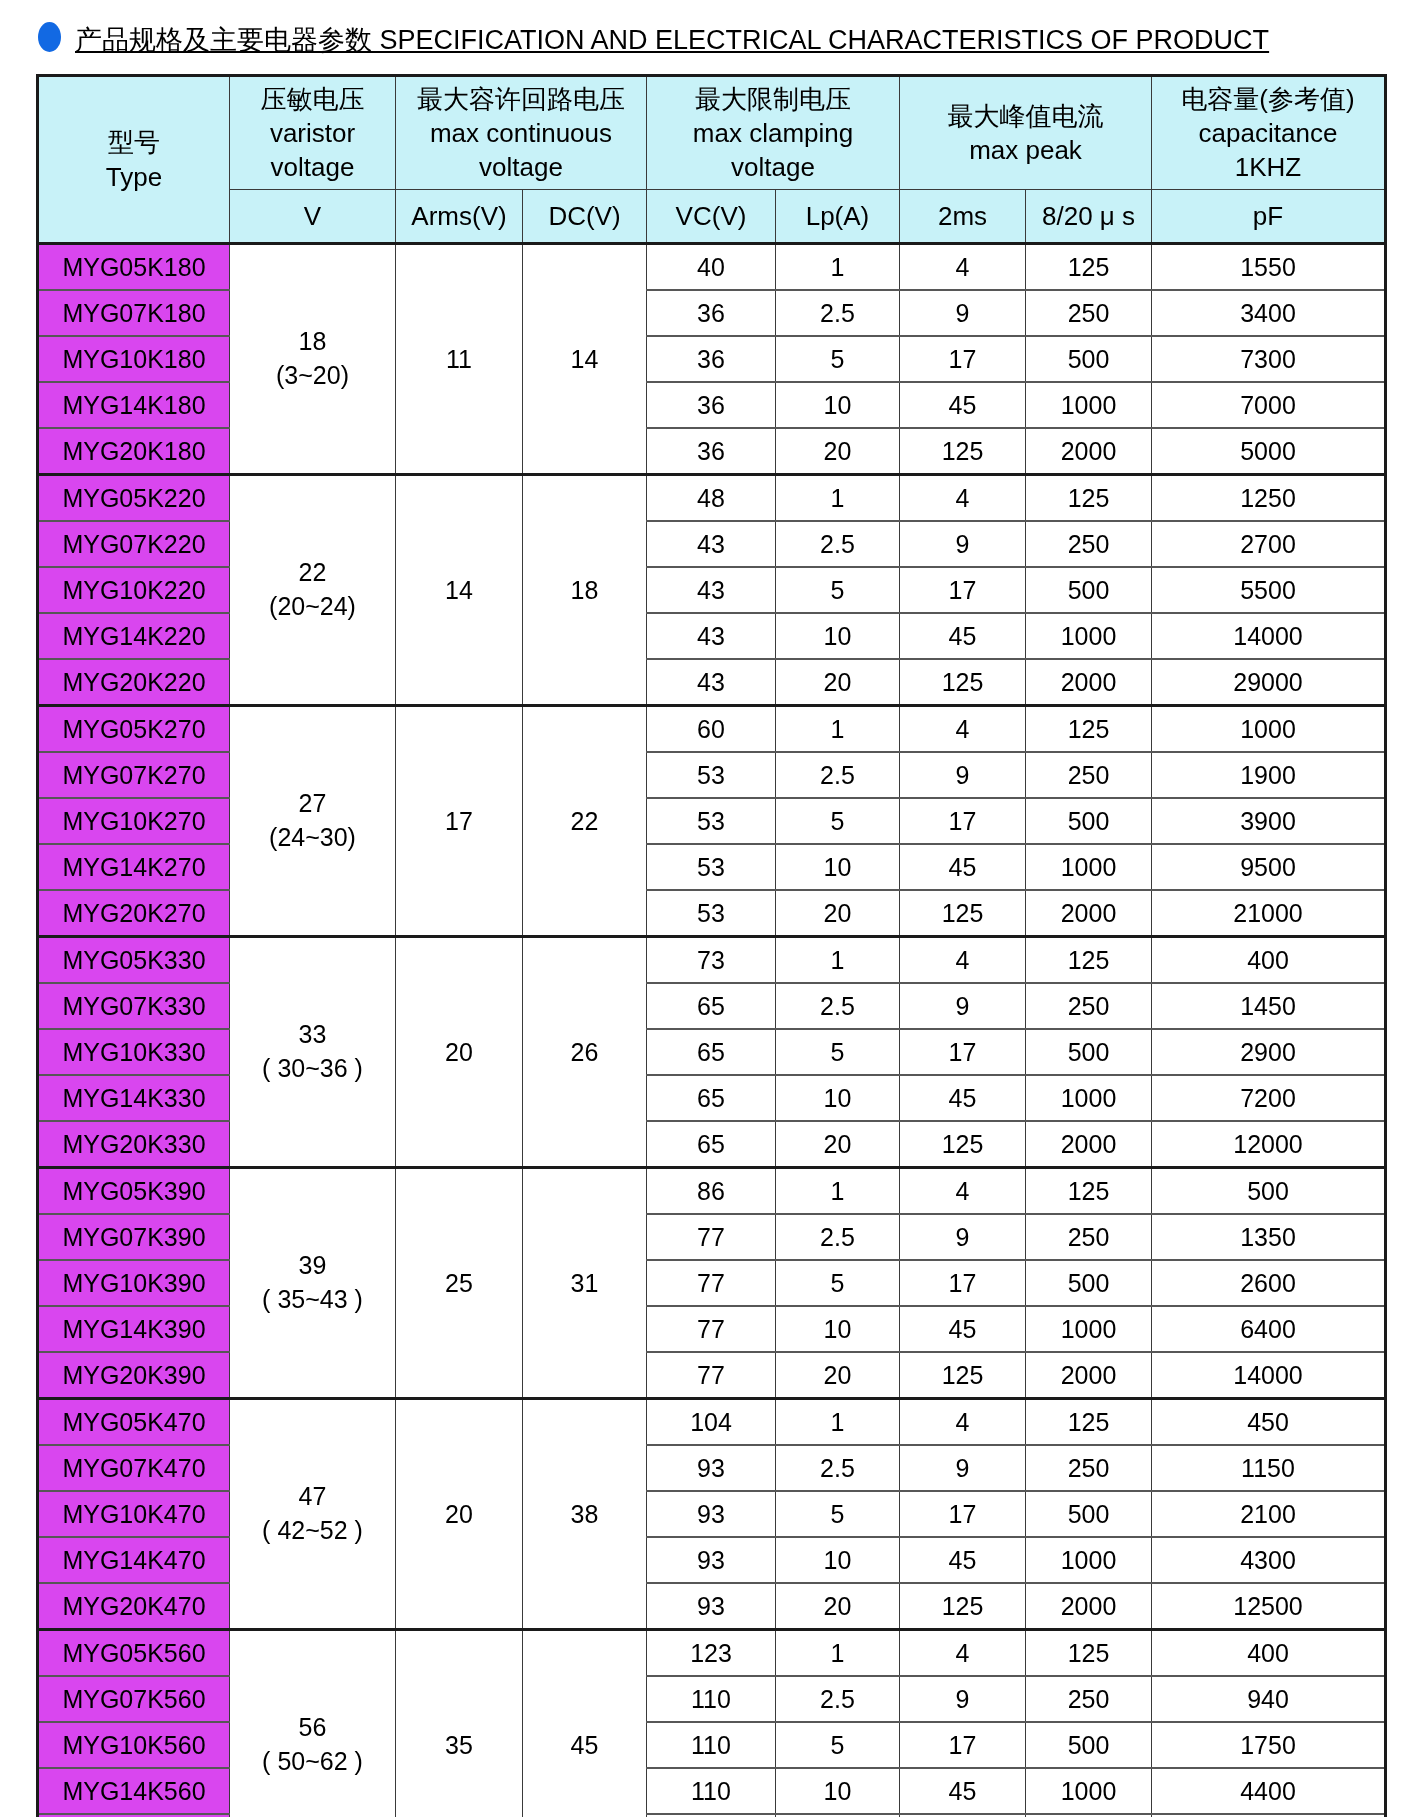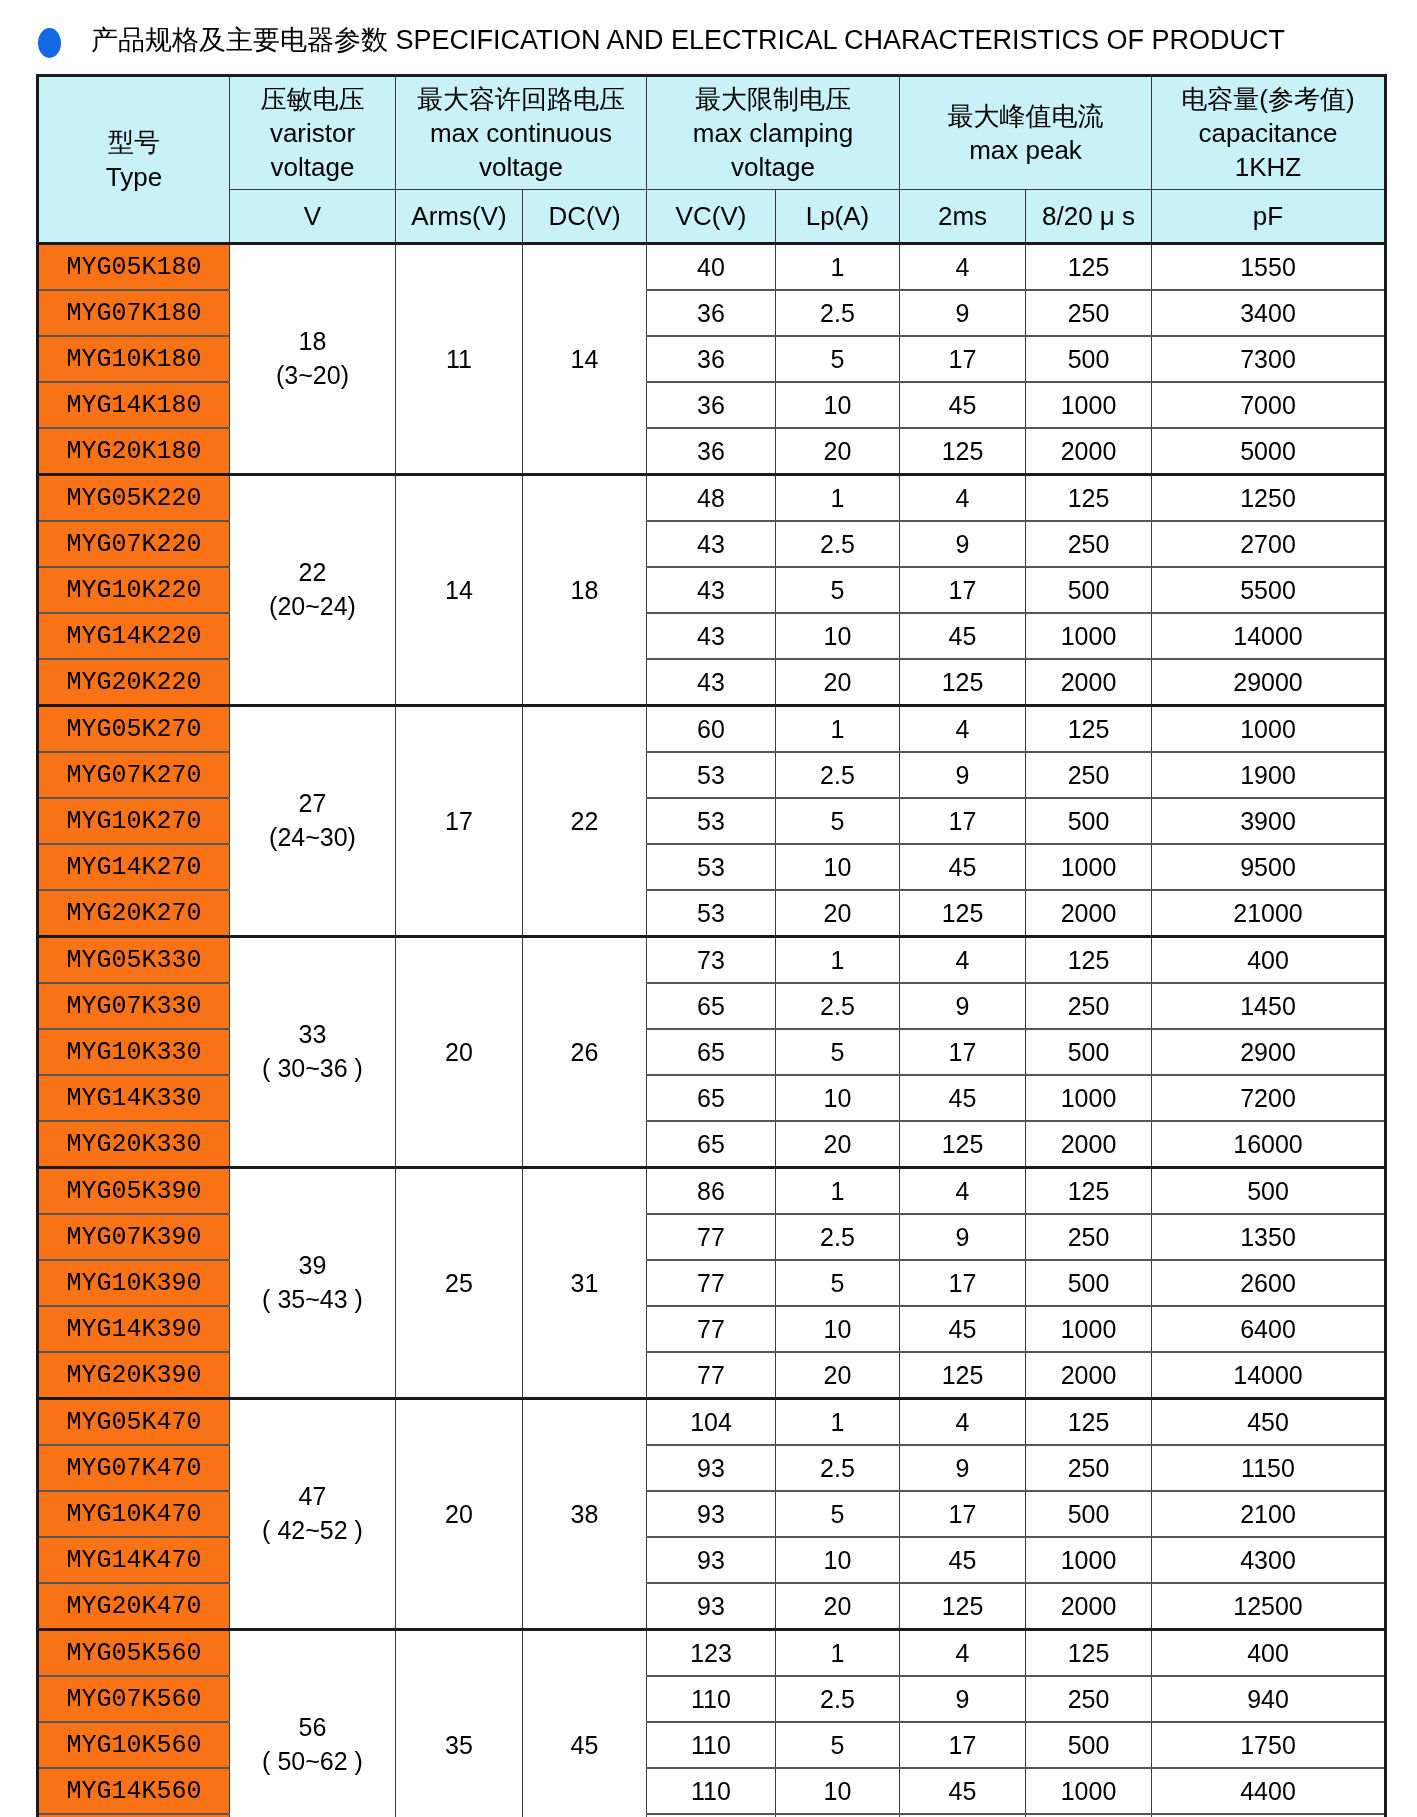--- a/index.html
+++ b/index.html
@@ -2,22 +2,23 @@
 <html><head>
 <meta charset="utf-8">
 <style>
   html,body{margin:0;padding:0;}
   body{
     width:1417px;height:1817px;background:#ffffff;
     font-family:"Liberation Sans","DejaVu Sans",sans-serif;
     color:#000;
   }
   .title-row{
-    display:flex;align-items:flex-end;gap:30px;
+    display:flex;align-items:flex-start;gap:14px;
     padding:22px 0 16px 38px;
+    text-decoration:underline;
   }
   .bullet{
     width:23px;height:30px;border-radius:50%;
     flex:0 0 auto;
   }
   .page-title{
     font-size:27px;font-weight:400;letter-spacing:0px;
     white-space:nowrap;
   }
   table{
@@ -40,21 +41,21 @@
   }
   thead tr.hdr-main th{height:112px;}
   thead tr.hdr-sub th{height:52px;border-bottom:3px solid #1a1a1a;}
   tbody td{
     height:44px;
     font-size:25px;
     border-top:2px solid #575757;
     border-bottom:2px solid #575757;
     background:#ffffff;
   }
-  tbody td.type-cell{background:#f97316;font-family:Liberation Mono, monospace;}
+  tbody td.type-cell{background:#d946ef;}
   tbody tr.group-start td{border-top:3px solid #1a1a1a;}
   td.merged-cell div{line-height:1.35;}
 </style>
 </head>
 <body>
 
 <div class="title-row">
   <span class="bullet" style="background: rgb(18, 105, 227);"></span>
   <span class="page-title">产品规格及主要电器参数 SPECIFICATION AND ELECTRICAL CHARACTERISTICS OF PRODUCT</span>
 </div>
@@ -289,21 +290,21 @@
         <td class="data-cell">45</td>
         <td class="data-cell">1000</td>
         <td class="data-cell">7200</td>
       </tr>
       <tr>
         <td class="type-cell">MYG20K330</td>
         <td class="data-cell">65</td>
         <td class="data-cell">20</td>
         <td class="data-cell">125</td>
         <td class="data-cell">2000</td>
-        <td class="data-cell">16000</td>
+        <td class="data-cell">12000</td>
       </tr>
       <tr class="group-start">
         <td class="type-cell">MYG05K390</td>
         <td class="merged-cell" rowspan="5">
           <div>39</div>
           <div>( 35~43 )</div>
         </td>
         <td class="merged-cell" rowspan="5">25</td>
         <td class="merged-cell" rowspan="5">31</td>
         <td class="data-cell">86</td>

